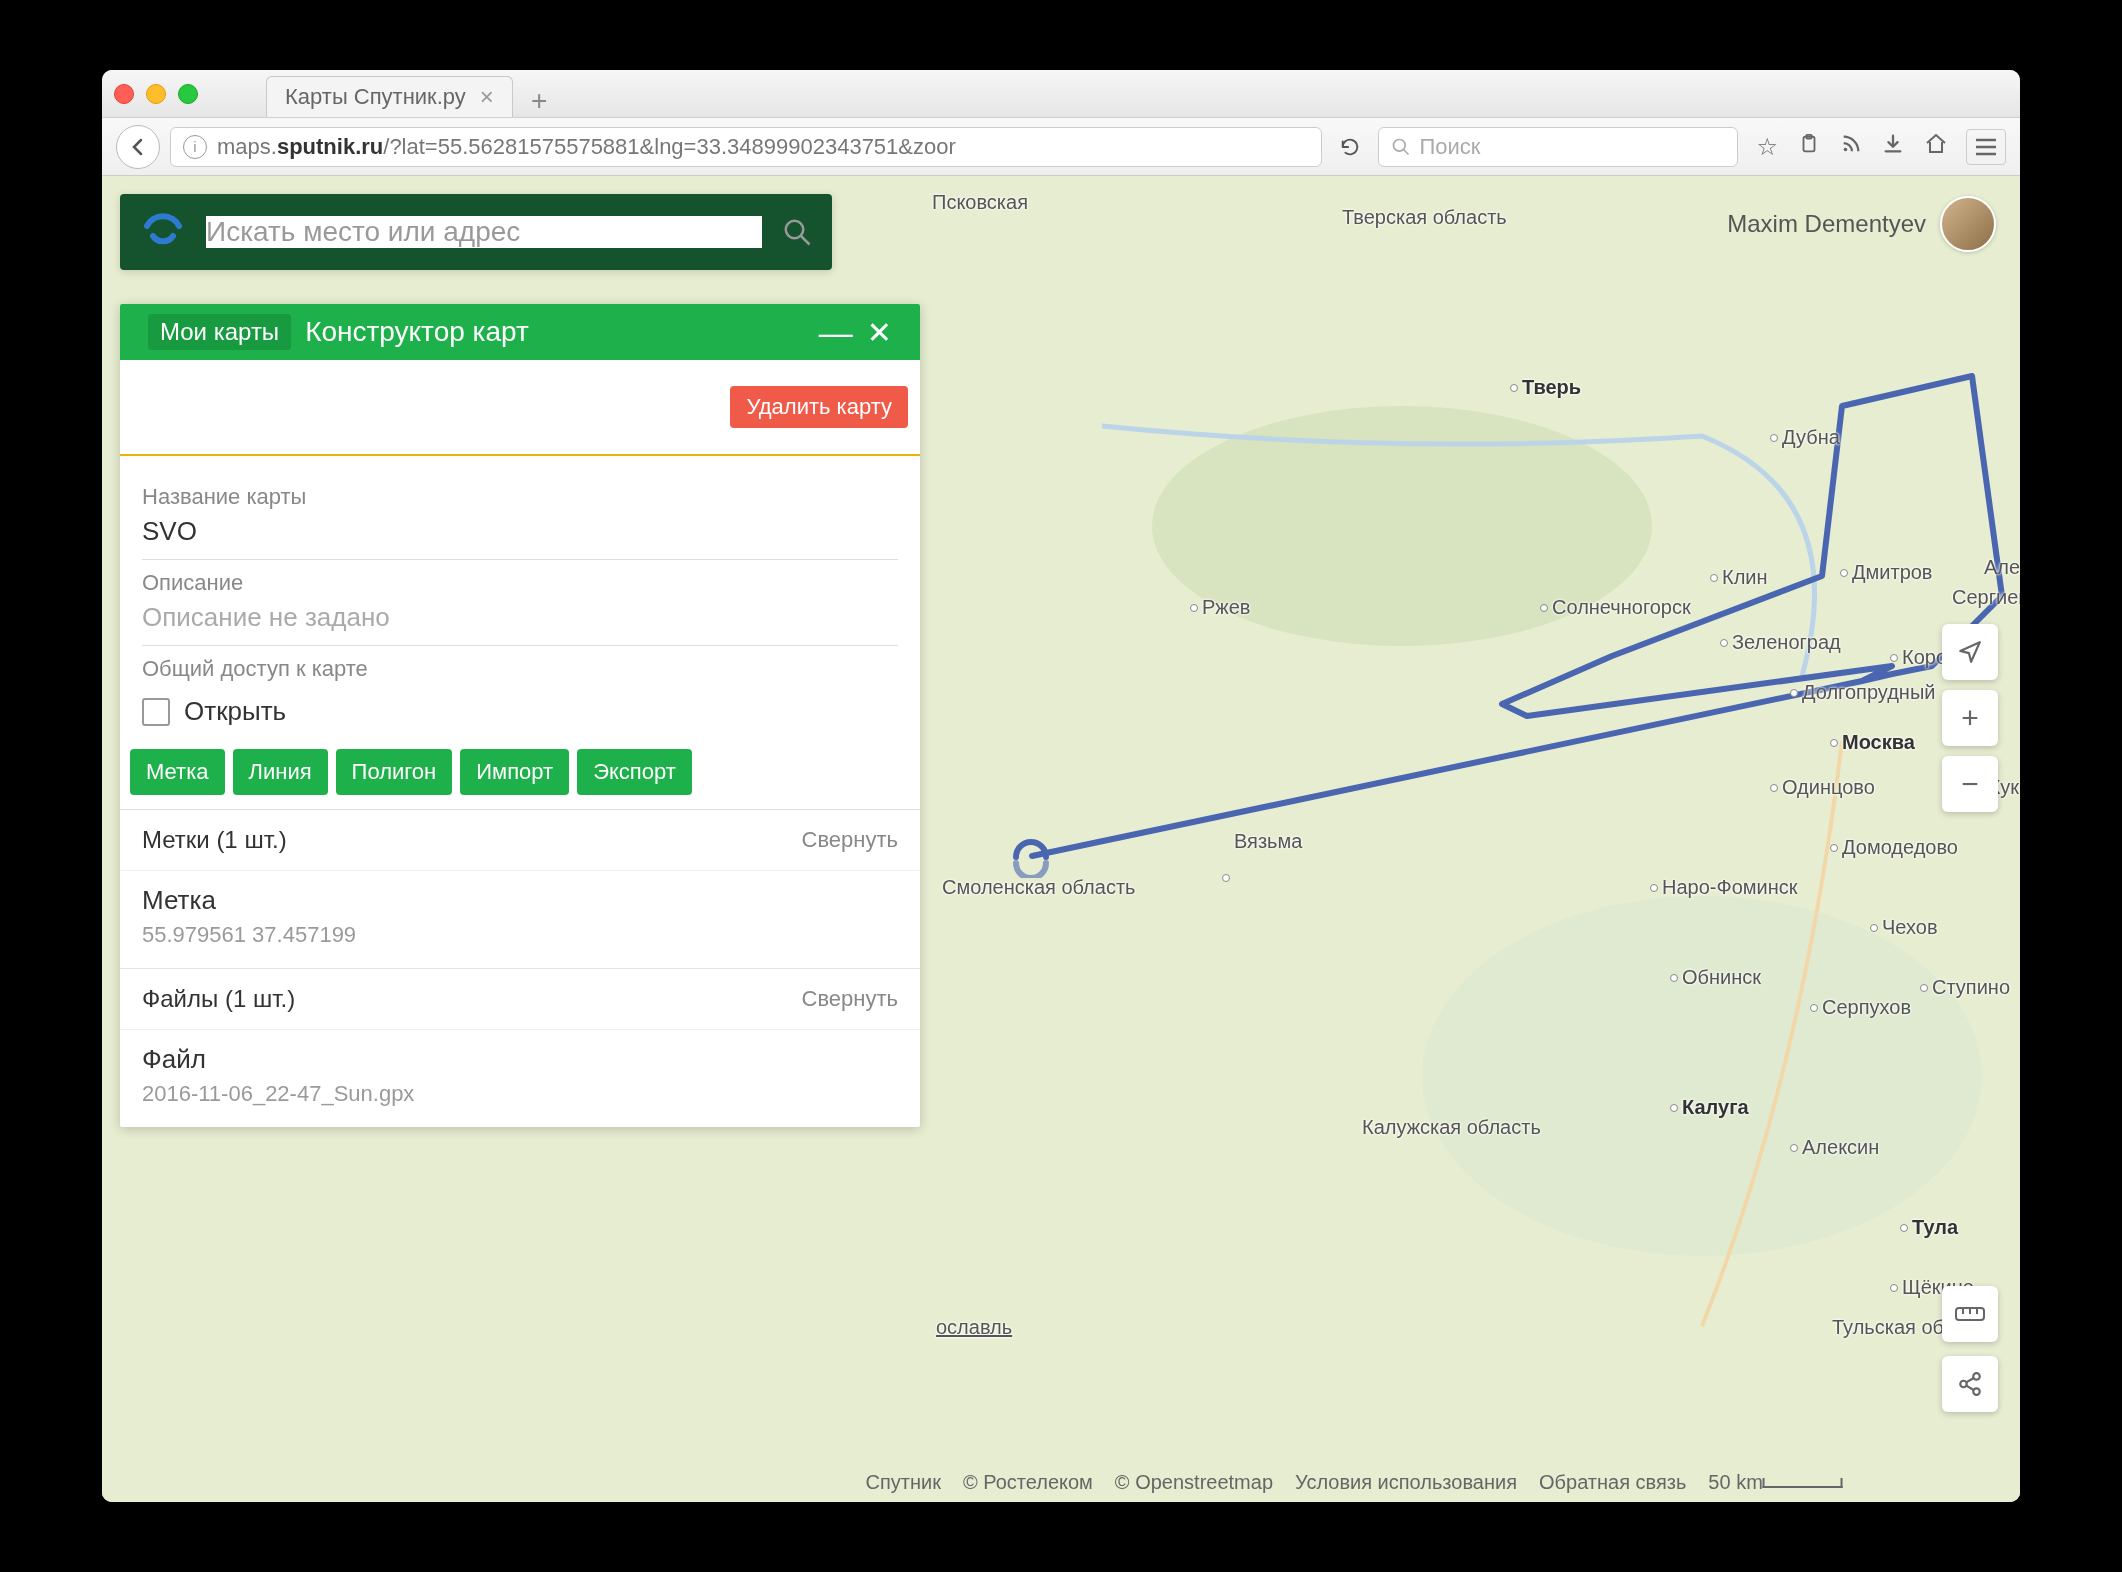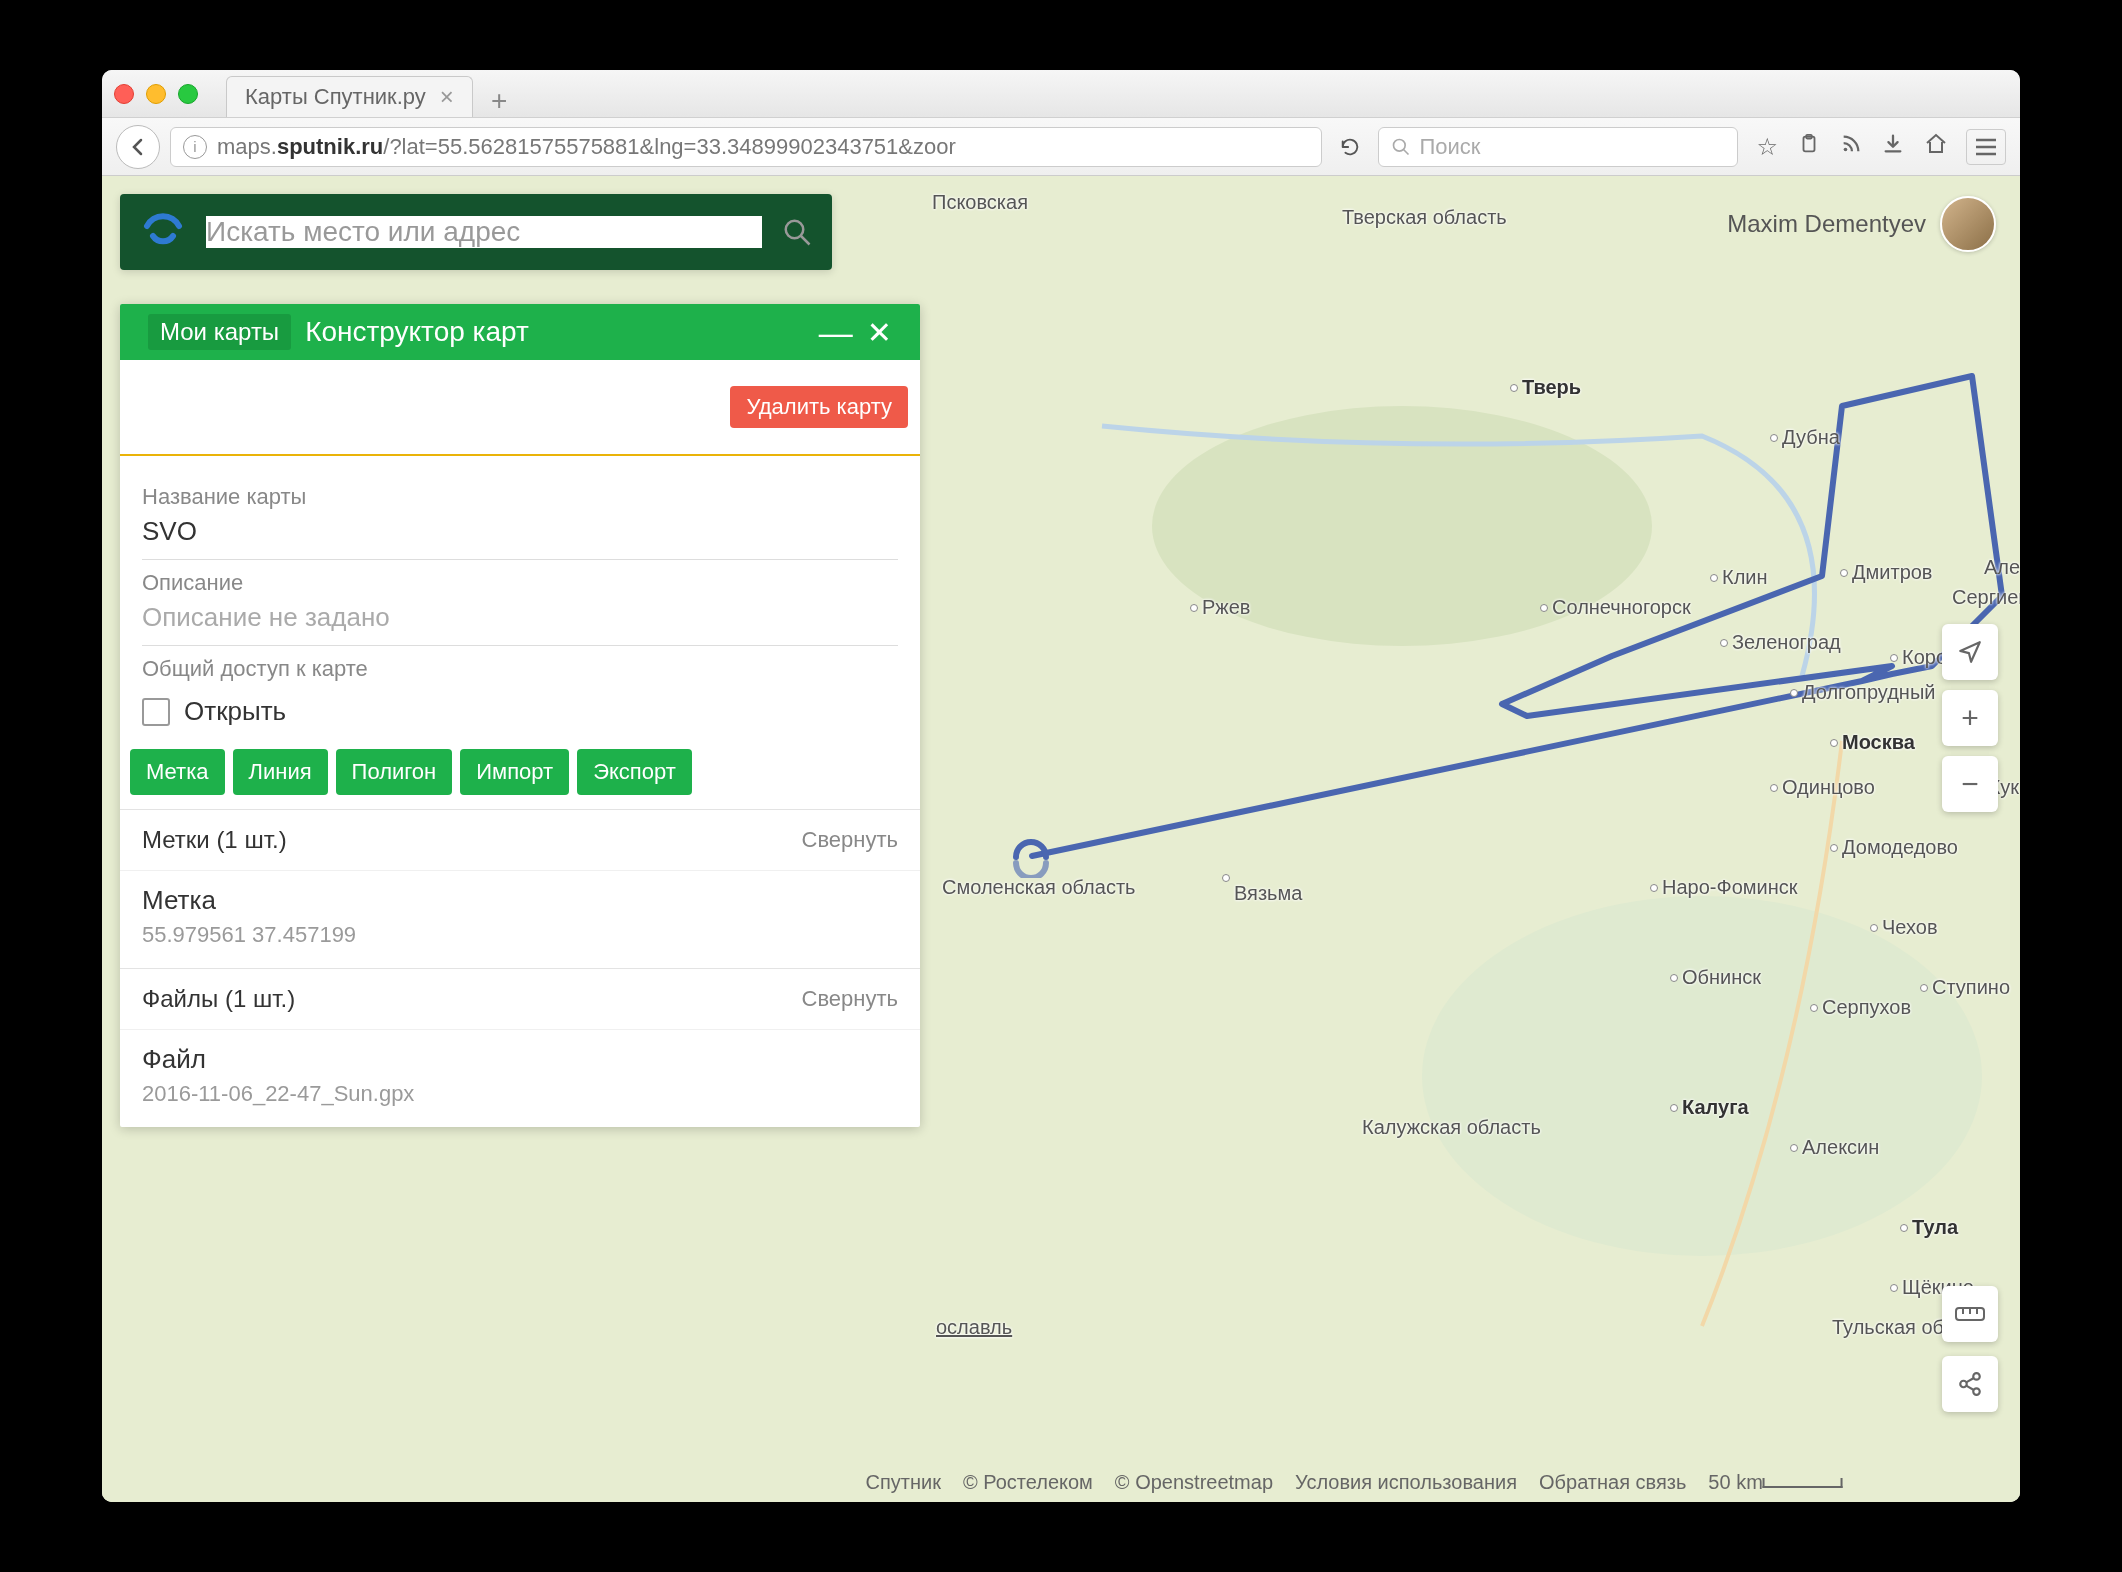--- a/index.html
+++ b/index.html
@@ -1,18 +1,18 @@
 <!DOCTYPE html>
 <html><head>
 <meta charset="utf-8">
 <style>
   * { box-sizing: border-box; margin: 0; padding: 0; }
   body { background: #000; font-family: -apple-system, "Helvetica Neue", Arial, sans-serif; width: 2122px; height: 1572px; display: flex; align-items: center; justify-content: center; }
   .window { width: 1918px; height: 1432px; background: #e8e8e8; border-radius: 10px; box-shadow: 0 20px 60px rgba(0,0,0,.6); overflow: hidden; display: flex; flex-direction: column; }
-  .titlebar { height: 48px; background: linear-gradient(#f6f6f6,#e6e6e6); display: flex; align-items: center; padding: 0 12px; border-bottom: 1px solid #d0d0d0; }
+  .titlebar { height: 48px; background: linear-gradient(#f6f6f6,#e6e6e6); display: flex; align-items: center; padding: 0 12px; border-bottom: 1px solid #d0d0d0; gap: 40px; }
   .traffic { display: flex; gap: 12px; margin-right: 28px; }
   .dot { width: 20px; height: 20px; border-radius: 50%; }
   .dot.red{background:#ff5f57;border:1px solid #e33e32}
   .dot.yellow{background:#ffbd2e;border:1px solid #e09e00}
   .dot.green{background:#28c940;border:1px solid #17a62b}
   .tabs { display: flex; align-items: flex-end; height: 100%; }
   .tab { background:#f4f4f4; border:1px solid #c9c9c9; border-bottom:none; border-radius:6px 6px 0 0; padding:6px 18px; display:flex; align-items:center; gap:14px; font-size:22px; color:#666;}
   .tab span.close{color:#999;font-size:24px;cursor:pointer}
   .newtab{margin-left:10px;color:#888;font-size:28px;padding:0 8px;cursor:pointer}
   .toolbar { height: 58px; background: linear-gradient(#f8f8f8,#efefef); display:flex; align-items:center; padding:0 14px; gap:10px; border-bottom:1px solid #ccc;}
@@ -187,21 +187,21 @@
           <div class="citylabel " style="left: 1560px; top: 700px;">Наро-Фоминск</div>
           <div class="citydot" style="left: 1548px; top: 708px;"></div>
           <div class="citylabel " style="left: 1780px; top: 740px;">Чехов</div>
           <div class="citydot" style="left: 1768px; top: 748px;"></div>
           <div class="citylabel " style="left: 1580px; top: 790px;">Обнинск</div>
           <div class="citydot" style="left: 1568px; top: 798px;"></div>
           <div class="citylabel " style="left: 1720px; top: 820px;">Серпухов</div>
           <div class="citydot" style="left: 1708px; top: 828px;"></div>
           <div class="citylabel " style="left: 1830px; top: 800px;">Ступино</div>
           <div class="citydot" style="left: 1818px; top: 808px;"></div>
-          <div class="citylabel " style="left: 1132px; top: 706px;">Вязьма</div>
+          <div class="citylabel " style="left: 1132px; top: 654px;">Вязьма</div>
           <div class="citydot" style="left: 1120px; top: 698px;"></div>
           <div class="citylabel " style="left: 840px; top: 700px;">Смоленская область</div>
           <div class="citylabel strong" style="left: 1580px; top: 920px;">Калуга</div>
           <div class="citydot" style="left: 1568px; top: 928px;"></div>
           <div class="citylabel " style="left: 1260px; top: 940px;">Калужская область</div>
           <div class="citylabel " style="left: 1700px; top: 960px;">Алексин</div>
           <div class="citydot" style="left: 1688px; top: 968px;"></div>
           <div class="citylabel strong" style="left: 1810px; top: 1040px;">Тула</div>
           <div class="citydot" style="left: 1798px; top: 1048px;"></div>
           <div class="citylabel " style="left: 1800px; top: 1100px;">Щёкино</div>

